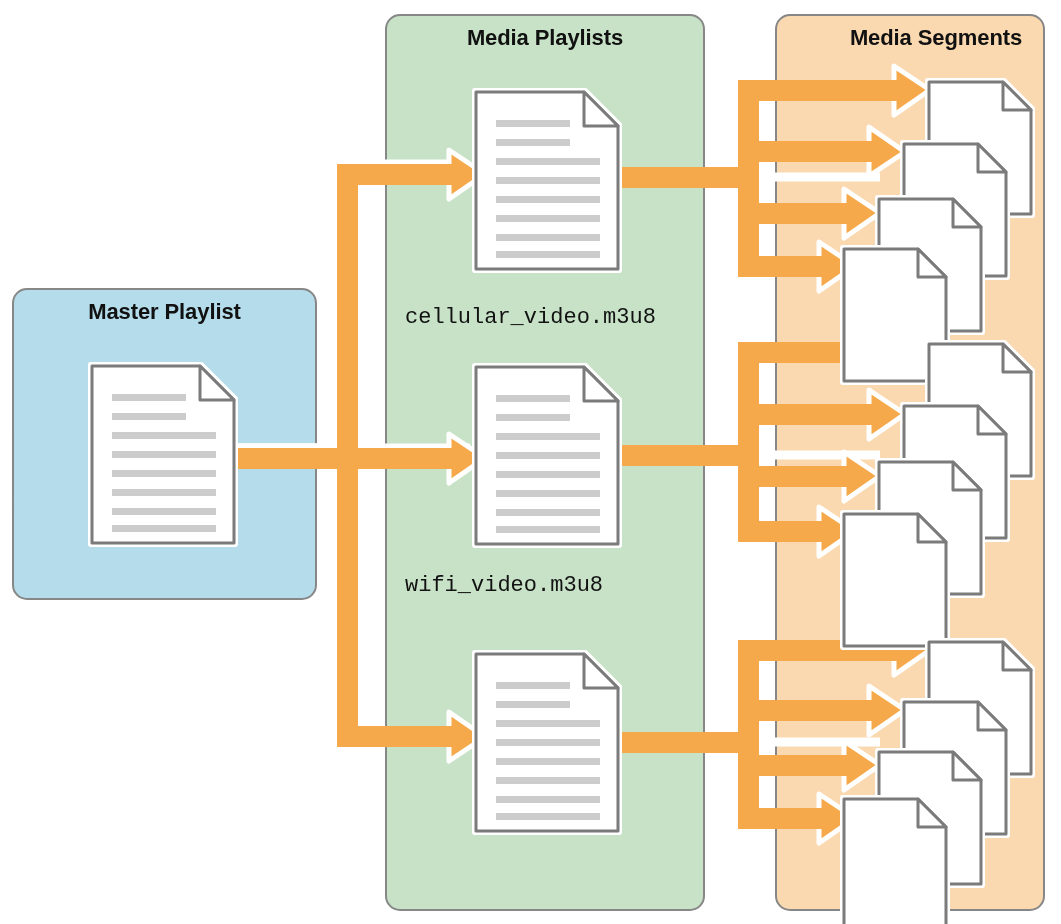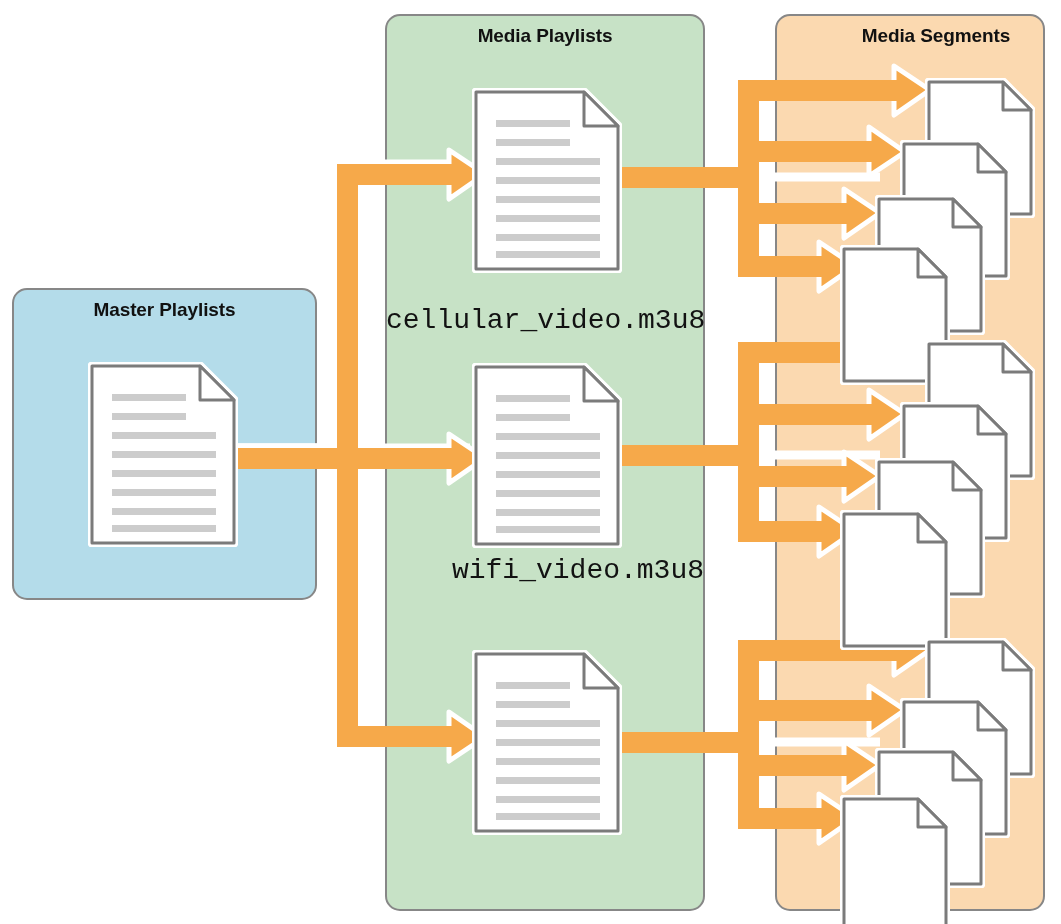--- a/index.html
+++ b/index.html
@@ -7,34 +7,35 @@
     width:1061px;height:924px;
     font-family:"Liberation Sans", sans-serif;
     -webkit-font-smoothing:antialiased;
   }
   #stage{position:relative;width:1061px;height:924px;overflow:hidden;background:#fff;}
   #stage svg{position:absolute;left:0;top:0;}
   .panel-title{
     position:absolute;
     font-family:"Liberation Sans", sans-serif;
     font-weight:bold;
-    font-size:19px;
+    font-size:22px;
     color:#111111;
     text-align:center;
     white-space:nowrap;
     letter-spacing:-0.1px;
   }
   .file-label{
     position:absolute;
     font-family:"Liberation Mono","DejaVu Sans Mono",monospace;
-    font-size:28px;
+    font-size:22px;
     color:#121212;
-    text-align:right;
+    text-align:left;
     white-space:nowrap;
     letter-spacing:0px;
+    margin-left:19px;
   }
 </style>
 </head>
 <body>
 
 <div id="stage">
 
   <svg width="1061" height="924" viewBox="0 0 1061 924">
     <defs>
 
@@ -215,25 +216,25 @@
       <use href="#doc-blank" x="840" y="795" width="110" height="140"></use>
     </g>
 
     <use href="#doc-lines" x="472" y="88" width="150" height="185"></use>
     <use href="#doc-lines" x="472" y="363" width="150" height="185"></use>
     <use href="#doc-lines" x="472" y="650" width="150" height="185"></use>
 
     <use href="#doc-lines" x="88" y="362" width="150" height="185"></use>
   </svg>
 
-  <div class="panel-title" style="left:13px;top:299px;width:303px;">Master Playlists</div>
+  <div class="panel-title" style="left:13px;top:299px;width:303px;">Master Playlist</div>
 
 
   <div class="panel-title" style="left:386px;top:25px;width:318px;">Media Playlists</div>
 
   <div class="file-label" style="left:386px;top:305px;width:318px;">cellular_video.m3u8</div>
 
-  <div class="file-label" style="left:386px;top:555px;width:318px;">wifi_video.m3u8</div>
+  <div class="file-label" style="left:386px;top:573px;width:318px;">wifi_video.m3u8</div>
 
 
   <div class="panel-title" style="left:776px;top:25px;width:320px;">Media Segments</div>
 
 </div>
 
 </body></html>

